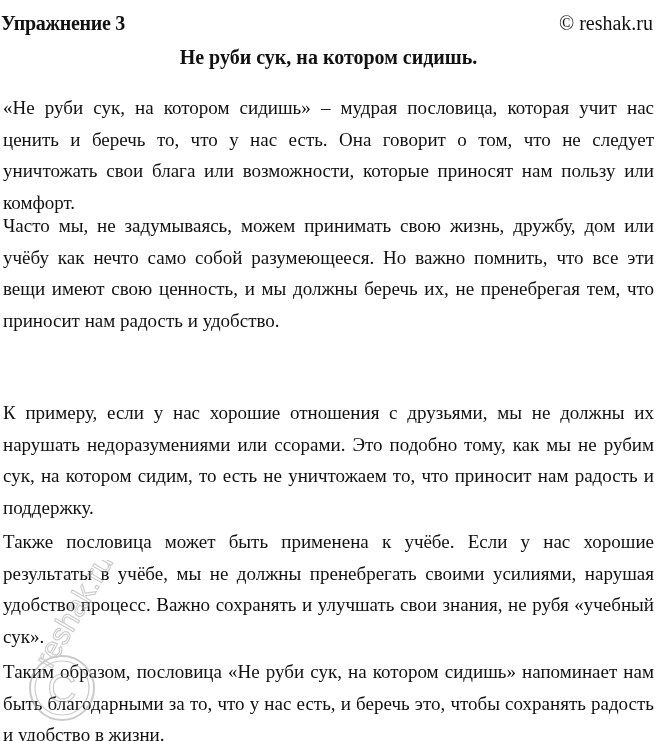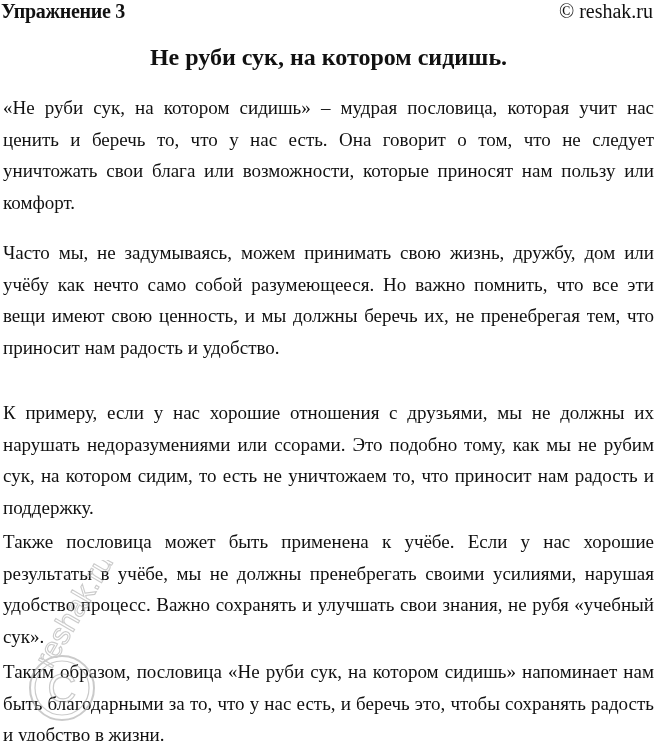--- a/index.html
+++ b/index.html
@@ -11,21 +11,21 @@
       width: 657px;
       height: 741px;
       position: relative;
       overflow: hidden;
       font-family: "Liberation Serif", "DejaVu Serif", serif;
       color: #111111;
     }
     .header-row {
       position: absolute;
       left: 0;
-      top: 0;
+      top: 12px;
       width: 657px;
       height: 28px;
     }
     .exercise-label {
       position: absolute;
       left: 1px;
       top: -2px;
       font-size: 20px;
       font-weight: bold;
       line-height: 26px;
@@ -37,35 +37,35 @@
       top: -2px;
       font-size: 20px;
       line-height: 26px;
     }
     .doc-title {
       position: absolute;
       left: 0;
       top: 44px;
       width: 657px;
       text-align: center;
-      font-size: 24px;
+      font-size: 20px;
       font-weight: bold;
       line-height: 26px;
     }
     .body-text {
       position: absolute;
       left: 3px;
       width: 651px;
       font-size: 19px;
       line-height: 31.5px;
       text-align: justify;
       margin: 0;
     }
     .p1 { top: 92px; }
-    .p2 { top: 237px; }
+    .p2 { top: 210px; }
     .p3 { top: 397px; }
     .p4 { top: 526px; }
     .p5 { top: 656px; }
     .watermark {
       position: absolute;
       left: 20px;
       top: 560px;
       width: 120px;
       height: 170px;
       pointer-events: none;

